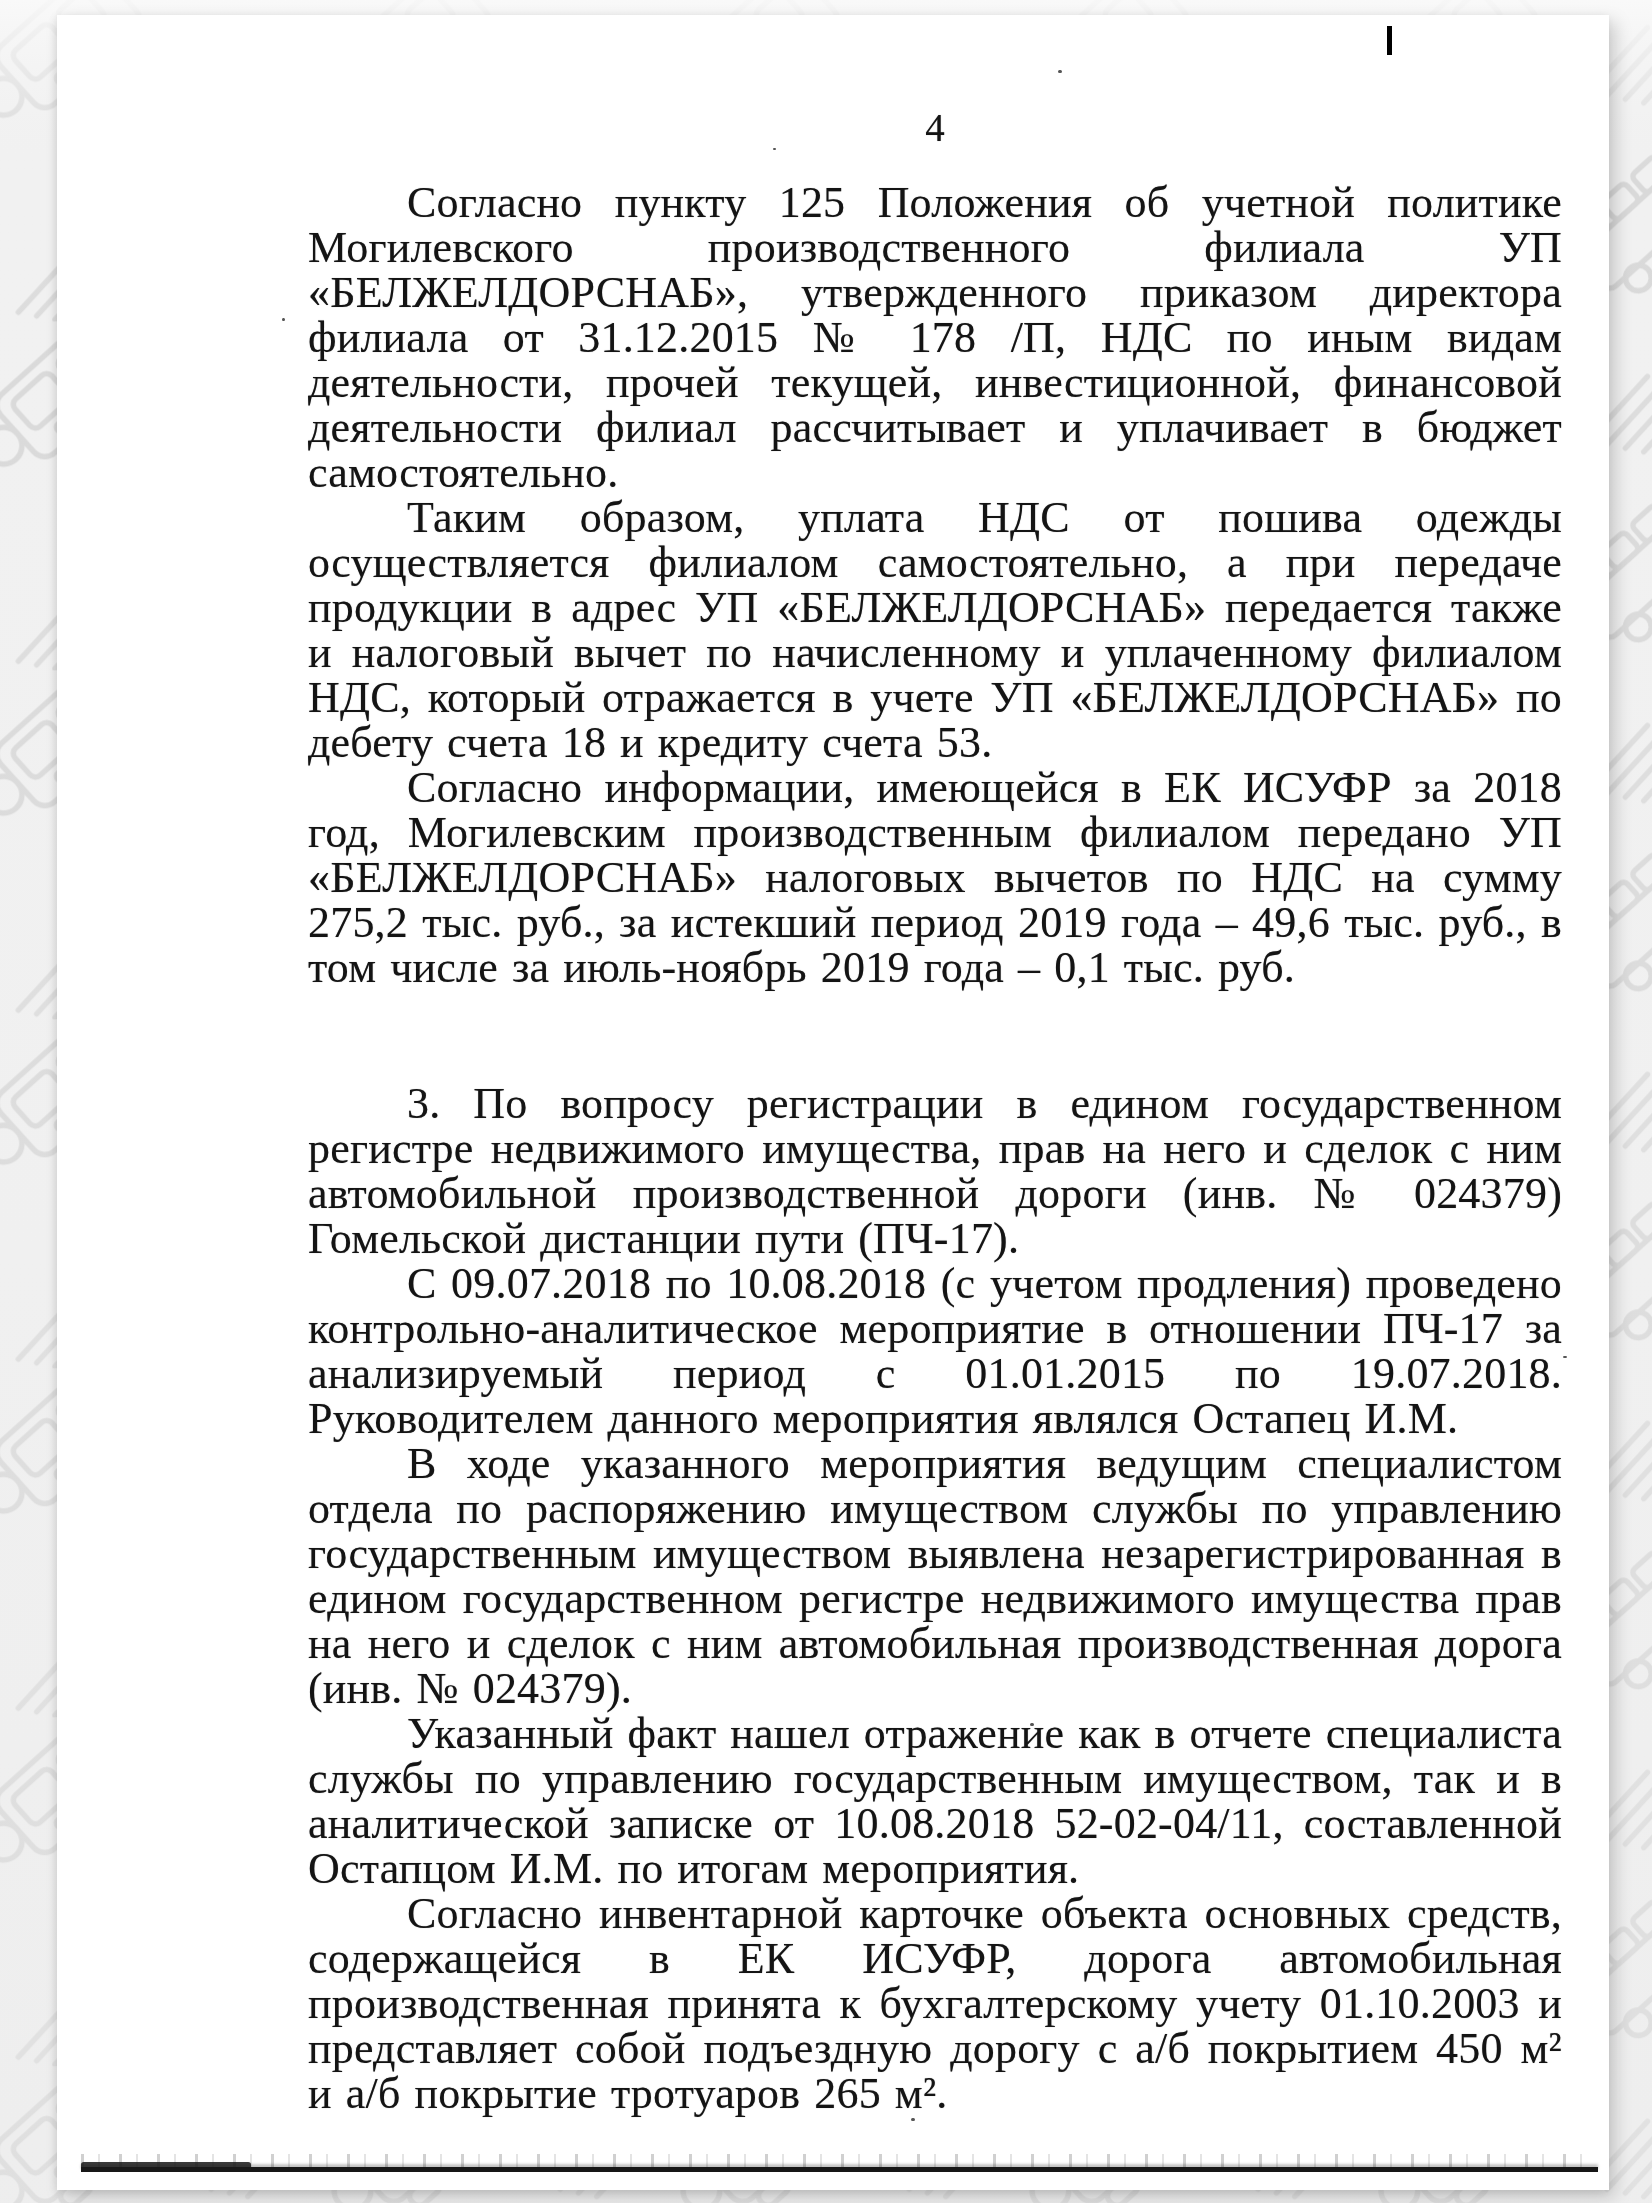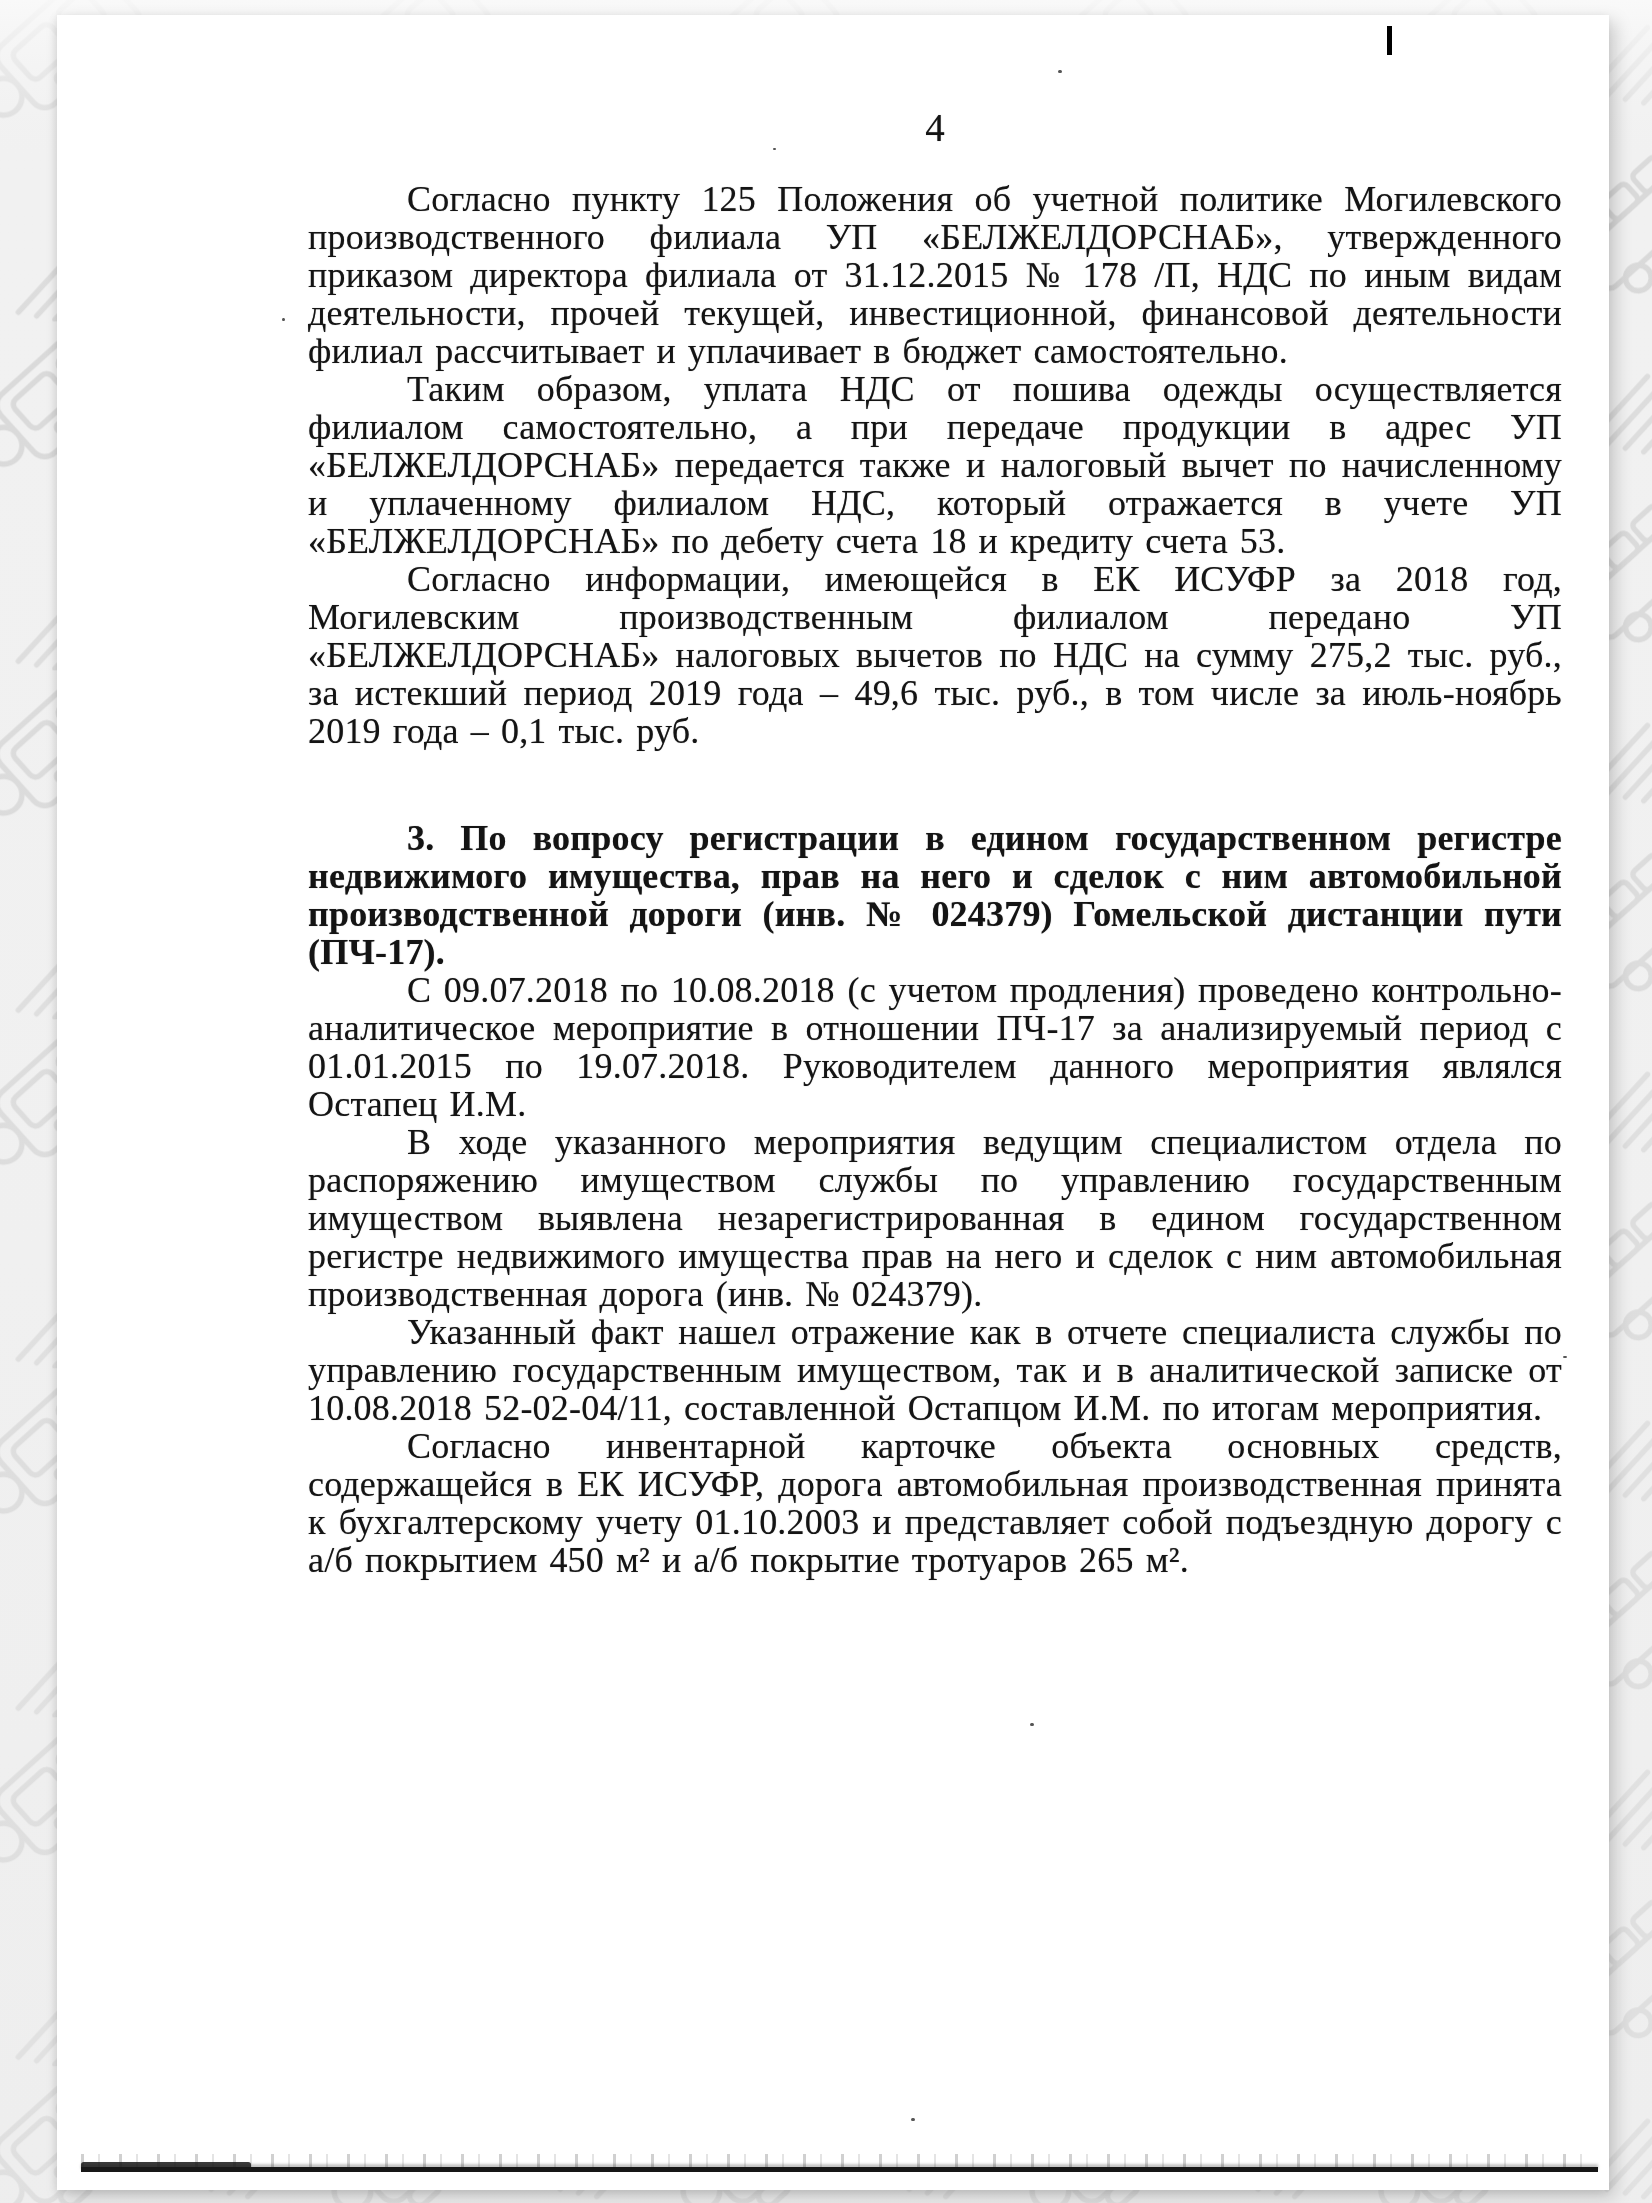--- a/index.html
+++ b/index.html
@@ -23,29 +23,29 @@
     color:#141414;
   }
   .page-number{
     text-align:center;
     font-size:39px;line-height:42px;
     margin:0 0 31px 0;
     text-shadow:0 0 0.9px rgba(0,0,0,0.45);
   }
   .doc p{
     margin:0;
-    font-size:36px;
-    line-height:38px;
+    font-size:44px;
+    line-height:45px;
     text-align:justify;
     text-indent:99px;
     word-spacing:2.8px;
     letter-spacing:0.2px;
     text-shadow:0 0 0.9px rgba(0,0,0,0.45);
   }
-  .doc p.section-gap{margin-top:69px;font-weight:bold;}
+  .doc p.section-gap{margin-top:91px;}
   
   .scan-tick{
     position:absolute;left:1330px;top:11px;width:4.6px;height:29px;
     background:#000;
   }
   .scan-noise{
     position:absolute;left:81px;top:2154px;width:1515px;height:13px;
     background:repeating-linear-gradient(90deg,
       rgba(10,10,10,0.35) 0 2.8px, transparent 2.8px 17.4px,
       rgba(10,10,10,0.2) 17.4px 19px, transparent 19px 38px);

